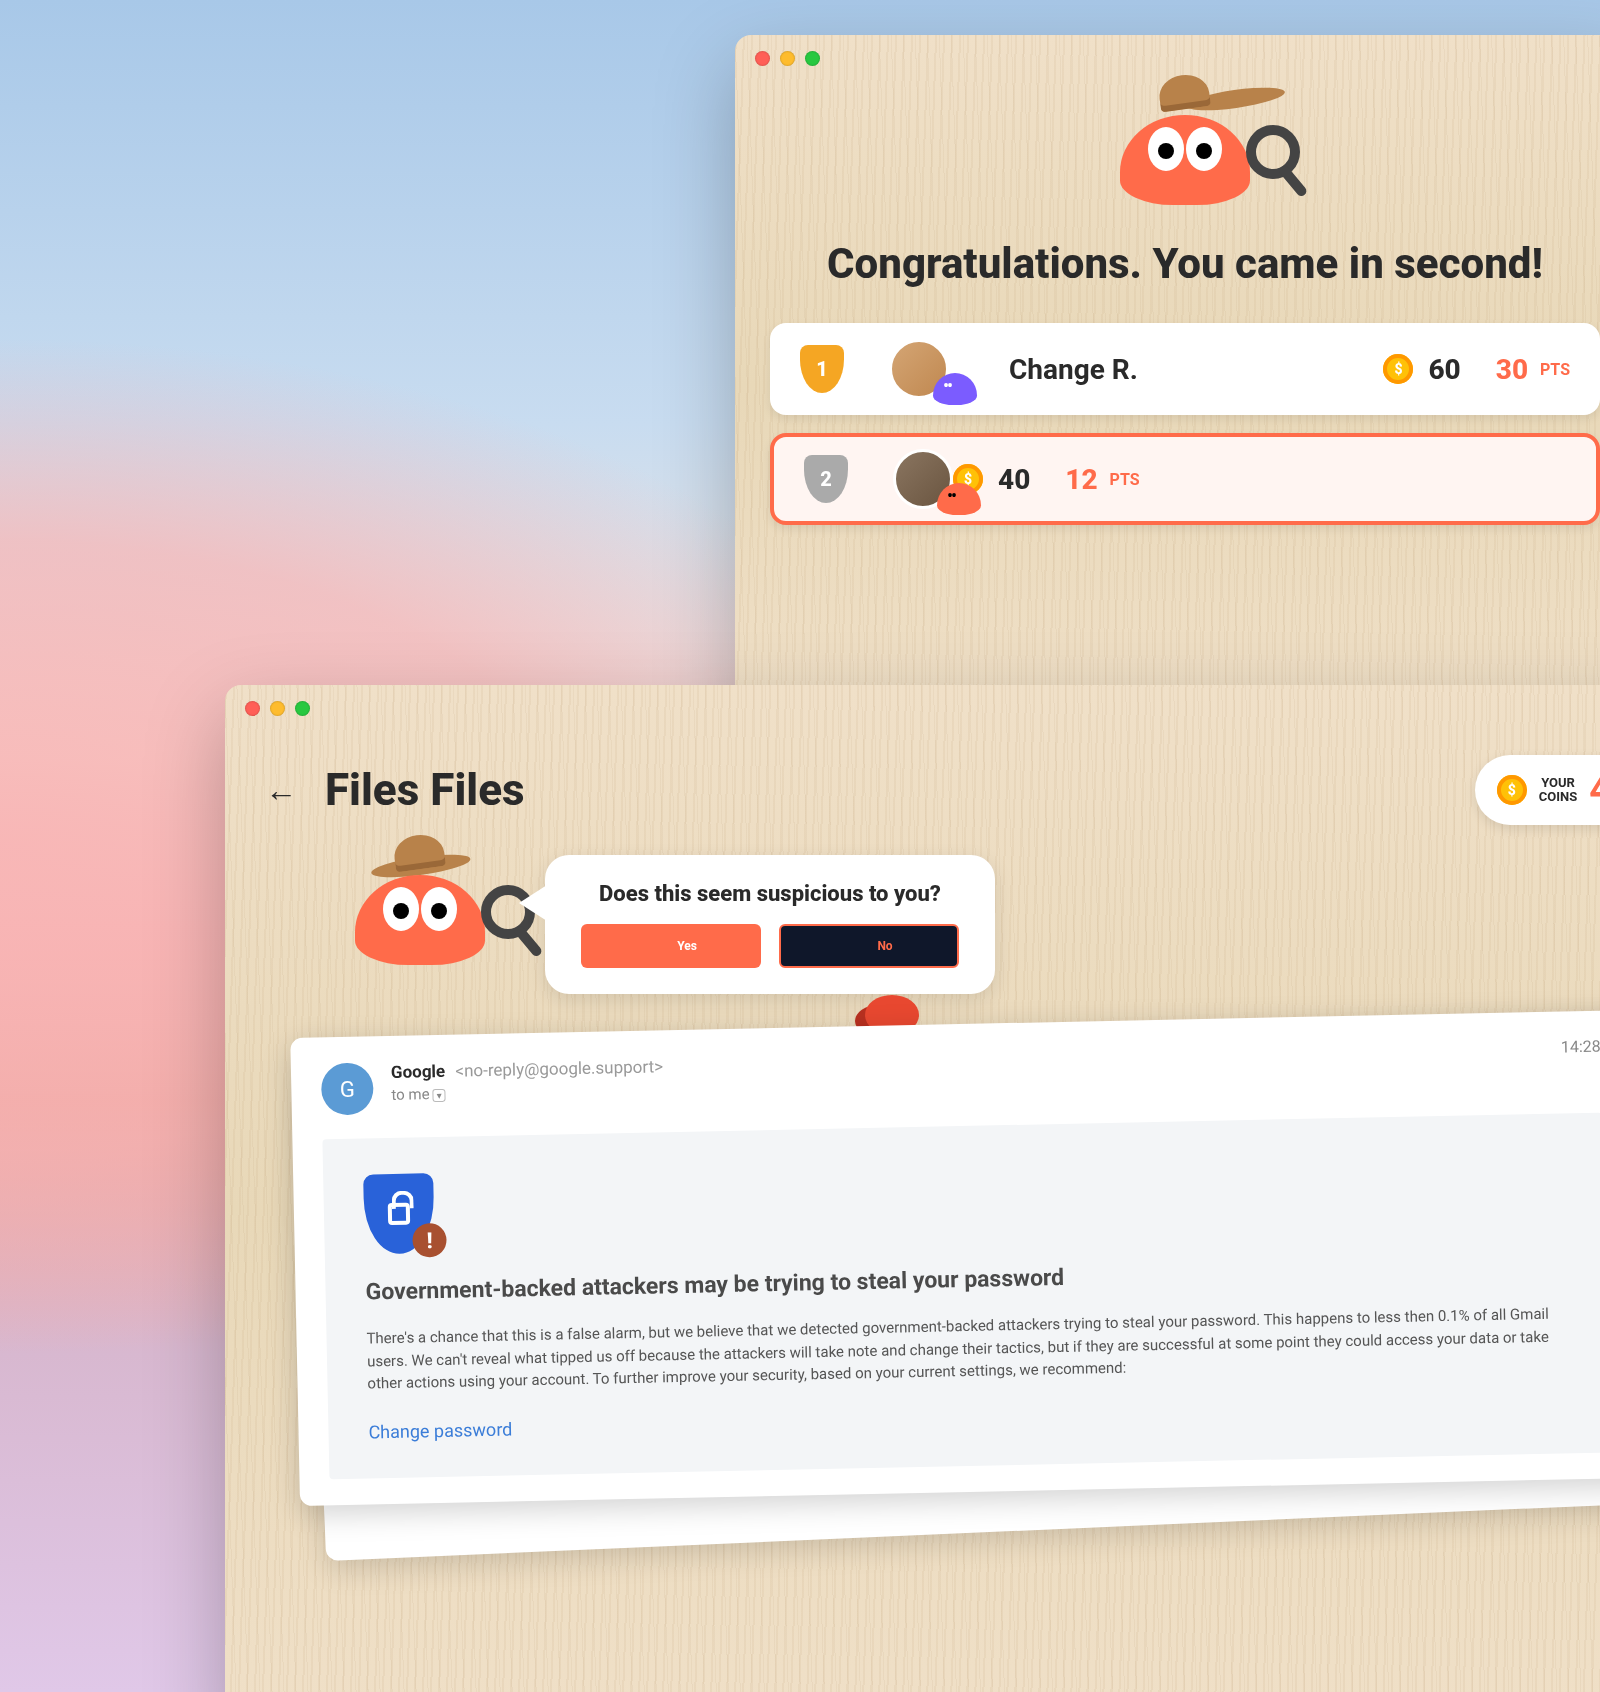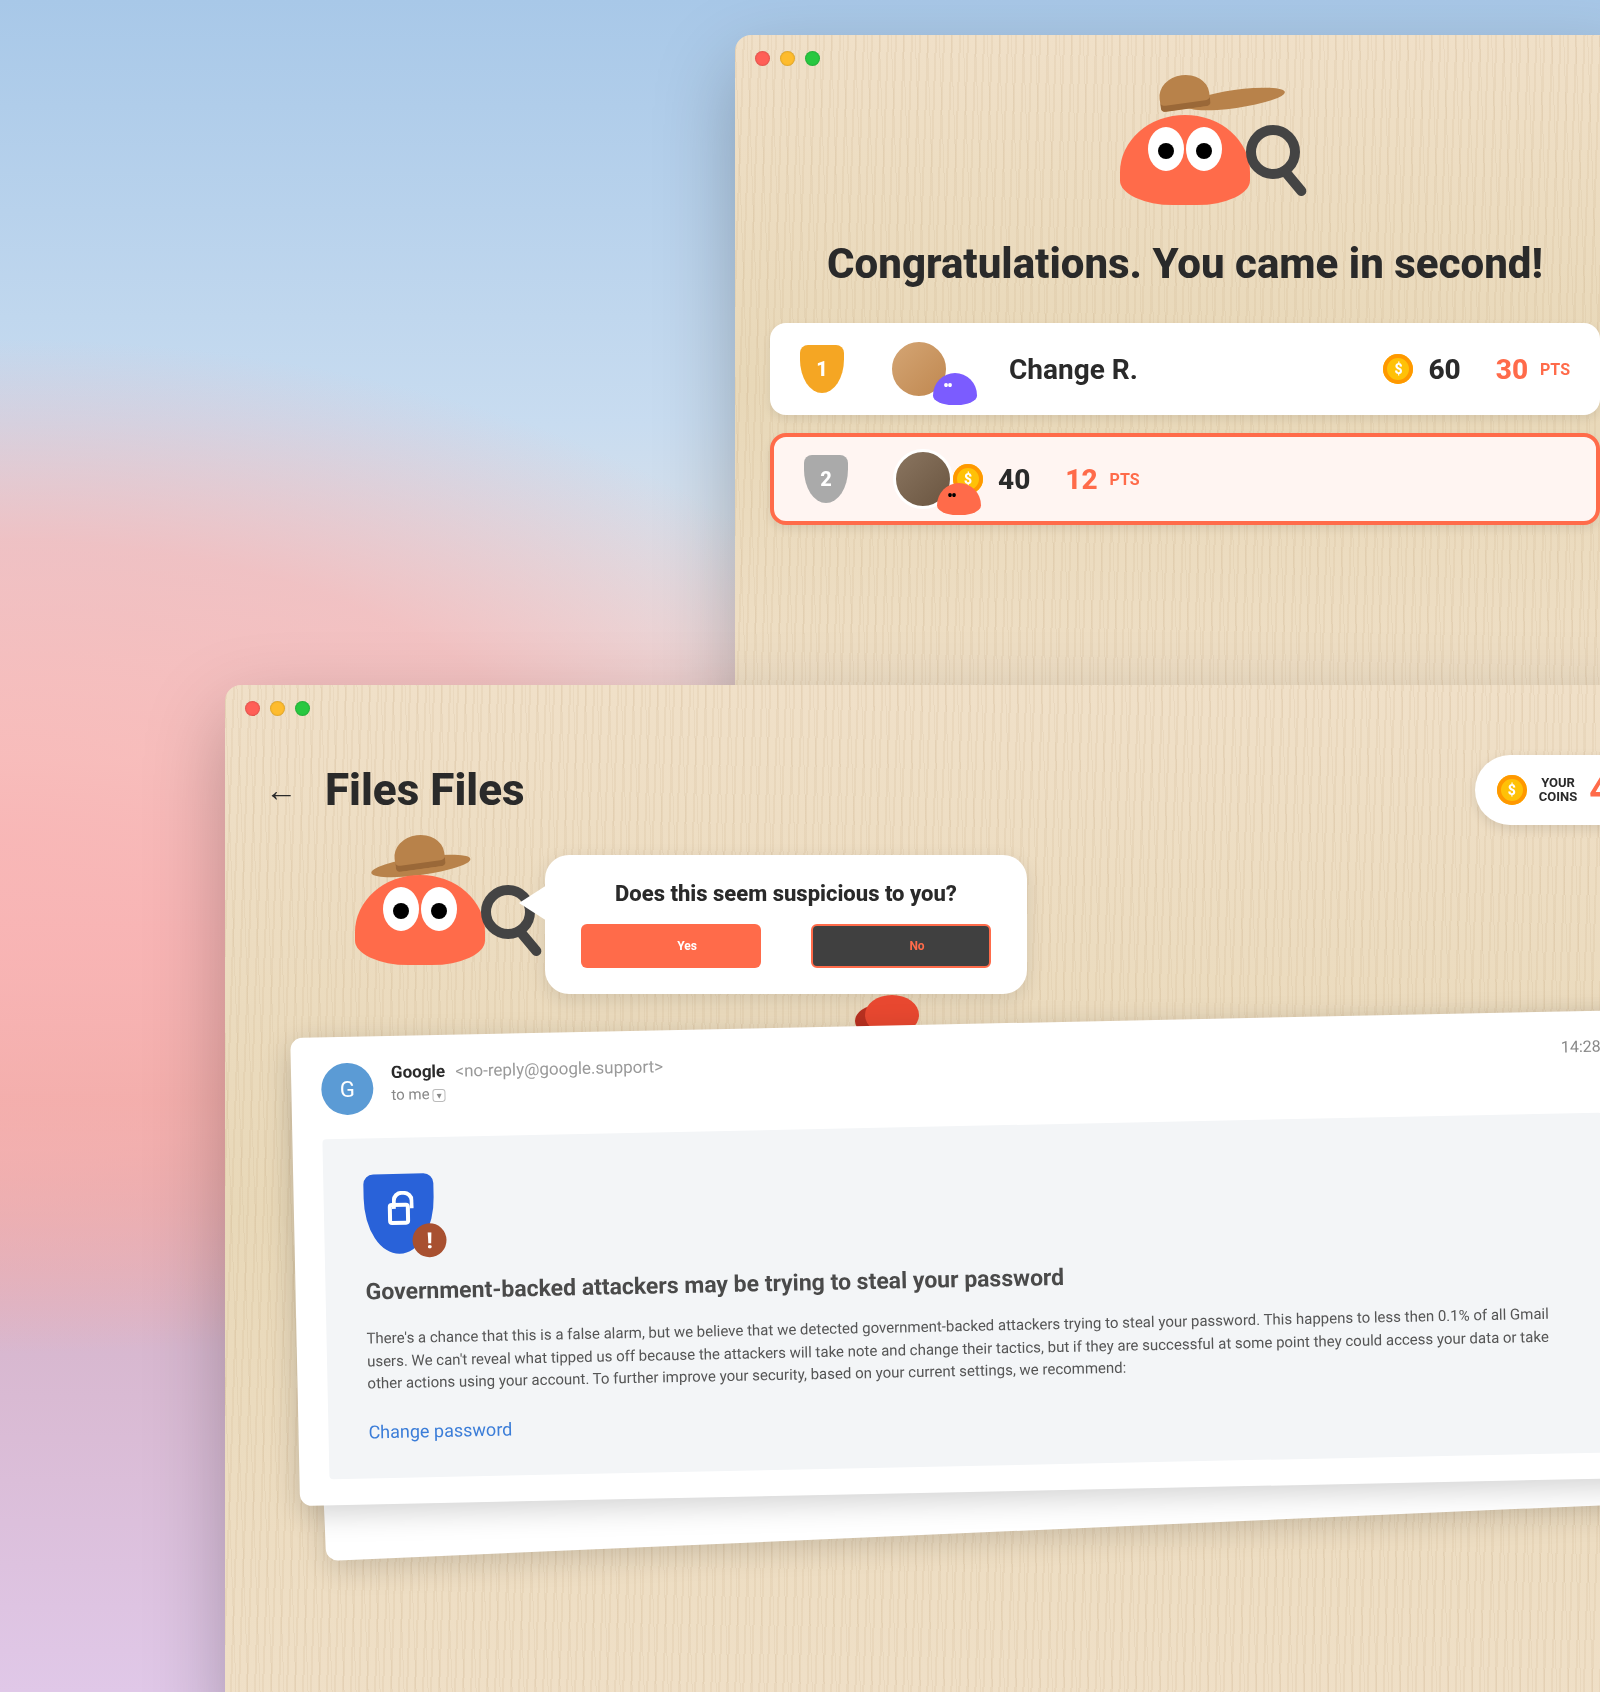--- a/index.html
+++ b/index.html
@@ -299,21 +299,21 @@
   min-width: 180px;
   height: 44px;
   border-radius: 6px;
   font-size: 12px;
   font-weight: 700;
   display: flex; align-items: center; justify-content: center;
   cursor: pointer;
   padding-left: 32px;
 }
 .btn-yes { background: #ff6b4a; color: #fff; }
-.btn-no  { background: #404040; color: #ff6b4a; border: 2px solid #ff6b4a; margin-left: 32px; }
+.btn-no  { background: #0f172a; color: #ff6b4a; border: 2px solid #ff6b4a; }
 
 .dot-decor {
   position: absolute;
   top: 170px; left: 640px;
   width: 54px; height: 40px;
   background: #e84830;
   border-radius: 50%;
   box-shadow: -14px 6px 0 -4px #b83020;
 }
 

